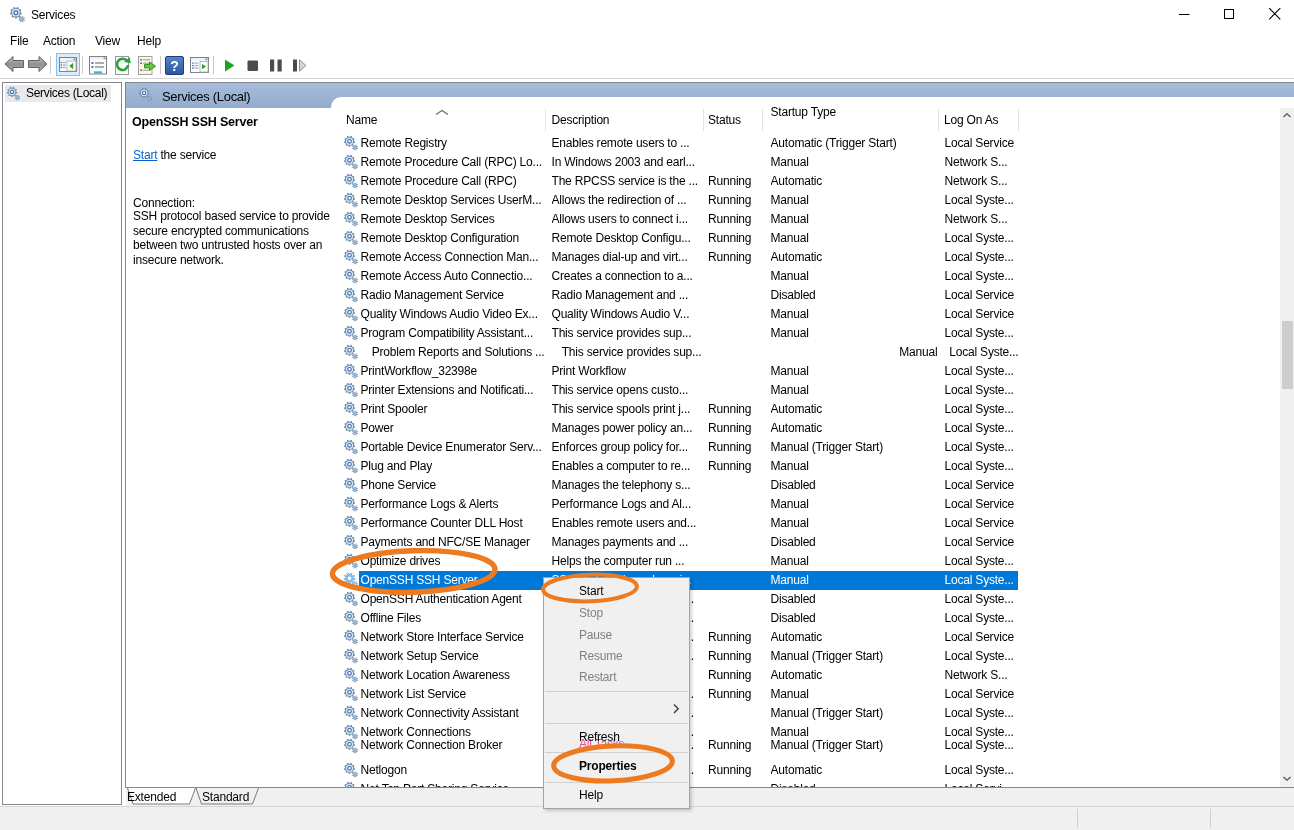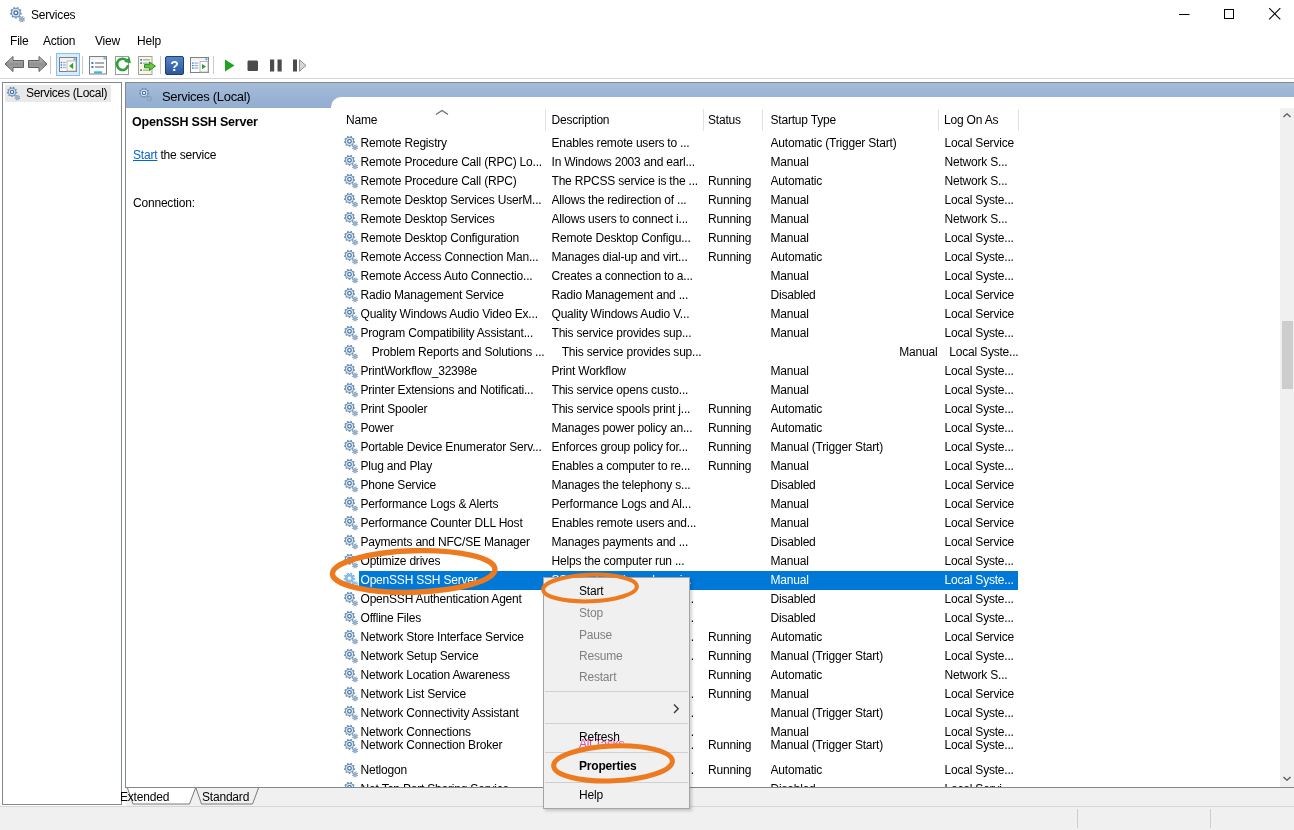--- a/index.html
+++ b/index.html
@@ -202,28 +202,29 @@
 <div class="abs" style="left:125px;top:82px;width:1px;height:705px;background:#828790;"></div>
 <div class="abs" style="left:126px;top:83px;width:1168px;height:25px;background:linear-gradient(#a6bcda,#92add0);"></div>
 <svg class="abs" style="left:138px;top:87px" width="15" height="15">
       <use href="#gear"></use>
     </svg>
 <div class="abs ltxt" style="left:162px;top:89px;font-size:13px;letter-spacing:-0.3px;">Services (Local)</div>
 <div class="abs" style="left:126px;top:108px;width:205px;height:679px;background:#fff;"></div>
 <div class="abs" style="left:132px;top:115px;font-size:12.5px;font-weight:bold;letter-spacing:-0.2px;white-space:nowrap;">OpenSSH SSH Server</div>
 <div class="abs ltxt" style="left:133px;top:148px;"><span style="color:#0066cc;text-decoration:underline;">Start</span> the service</div>
 <div class="abs ltxt" style="left:133px;top:196px;">Connection:</div>
+<div class="abs" style="left:133px;top:209px;width:200px;line-height:14.5px;letter-spacing:-0.2px;">SSH protocol based service to provide secure encrypted communications between two untrusted hosts over an insecure network.</div>
 <div class="abs" style="left:331px;top:97px;width:963px;height:690px;background:#fff;border-top-left-radius:10px;overflow:hidden;">
 <svg class="abs" style="left:104px;top:12px" width="14" height="7">
         <polyline points="1,5.5 7,1.5 13,5.5" fill="none" stroke="#6a6a6a" stroke-width="1.2"></polyline>
       </svg>
 <div class="abs ltxt" style="left:15px;top:12px;height:22px;line-height:22px;">Name</div>
 <div class="abs ltxt" style="left:220.5px;top:12px;height:22px;line-height:22px;">Description</div>
 <div class="abs ltxt" style="left:377px;top:12px;height:22px;line-height:22px;">Status</div>
-<div class="abs ltxt" style="left:439.5px;top:12px;height:22px;line-height:22px;">Startup Type</div>
+<div class="abs ltxt" style="left:439.5px;top:4px;height:22px;line-height:22px;">Startup Type</div>
 <div class="abs ltxt" style="left:613px;top:12px;height:22px;line-height:22px;">Log On As</div>
 <div class="abs" style="left:214px;top:12px;width:1px;height:22px;background:#e2e2e2;"></div>
 <div class="abs" style="left:372px;top:12px;width:1px;height:22px;background:#e2e2e2;"></div>
 <div class="abs" style="left:431px;top:12px;width:1px;height:22px;background:#e2e2e2;"></div>
 <div class="abs" style="left:607px;top:12px;width:1px;height:22px;background:#e2e2e2;"></div>
 <div class="abs" style="left:687px;top:12px;width:1px;height:22px;background:#e2e2e2;"></div>
 <div class="abs" style="left:28px;top:473.5px;width:659px;height:19px;background:#0078d7;"></div>
 <div class="row" style="top:36.5px;">
 <svg class="gic">
           <use href="#gear"></use>
@@ -562,21 +563,21 @@
 <div class="abs" style="left:1.5px;top:213px;width:11px;height:68px;background:#cdcdcd;"></div>
 </div>
 </div>
 <div class="abs" style="left:125px;top:787px;width:1169px;height:1px;background:#828790;"></div>
 <div class="abs" style="left:126px;top:788px;width:1168px;height:18px;background:#f0f0f0;"></div>
 <svg class="abs" style="left:126px;top:788px" width="200" height="18">
       <polygon points="1.5,0 69.5,0 63.5,16 7,16" fill="#fff" stroke="none"></polygon>
       <polyline points="1.5,0 7,16 63.5,16 69.5,0" fill="none" stroke="#7a7a7a" stroke-width="1"></polyline>
       <polyline points="70,0 75.5,16 126.5,16 132.5,0" fill="none" stroke="#7a7a7a" stroke-width="1"></polyline>
     </svg>
-<div class="abs ltxt" style="left:120px;top:790px;">Extended</div>
+<div class="abs ltxt" style="left:127px;top:790px;">Extended</div>
 <div class="abs ltxt" style="left:202px;top:790px;">Standard</div>
 <div class="abs" style="left:0;top:806px;width:1294px;height:1px;background:#d5d5d5;"></div>
 <div class="abs" style="left:0;top:807px;width:1294px;height:23px;background:#f0f0f0;"></div>
 <div class="abs" style="left:1210px;top:809px;width:1px;height:19px;background:#cfcfcf;"></div>
 <div class="abs" style="left:1077px;top:809px;width:1px;height:19px;background:#cfcfcf;"></div>
 <div class="abs" style="left:543px;top:577px;width:147px;height:232px;background:#f0f0f0;border:1px solid #a4a4a4;box-shadow:2px 2px 3px rgba(0,0,0,0.18);"></div>
 <div class="mi" style="left:579px;top:579.5px;color:#000;">Start</div>
 <div class="mi" style="left:579px;top:602.0px;color:#808080;">Stop</div>
 <div class="mi" style="left:579px;top:624.0px;color:#808080;">Pause</div>
 <div class="mi" style="left:579px;top:645.1px;color:#808080;">Resume</div>

